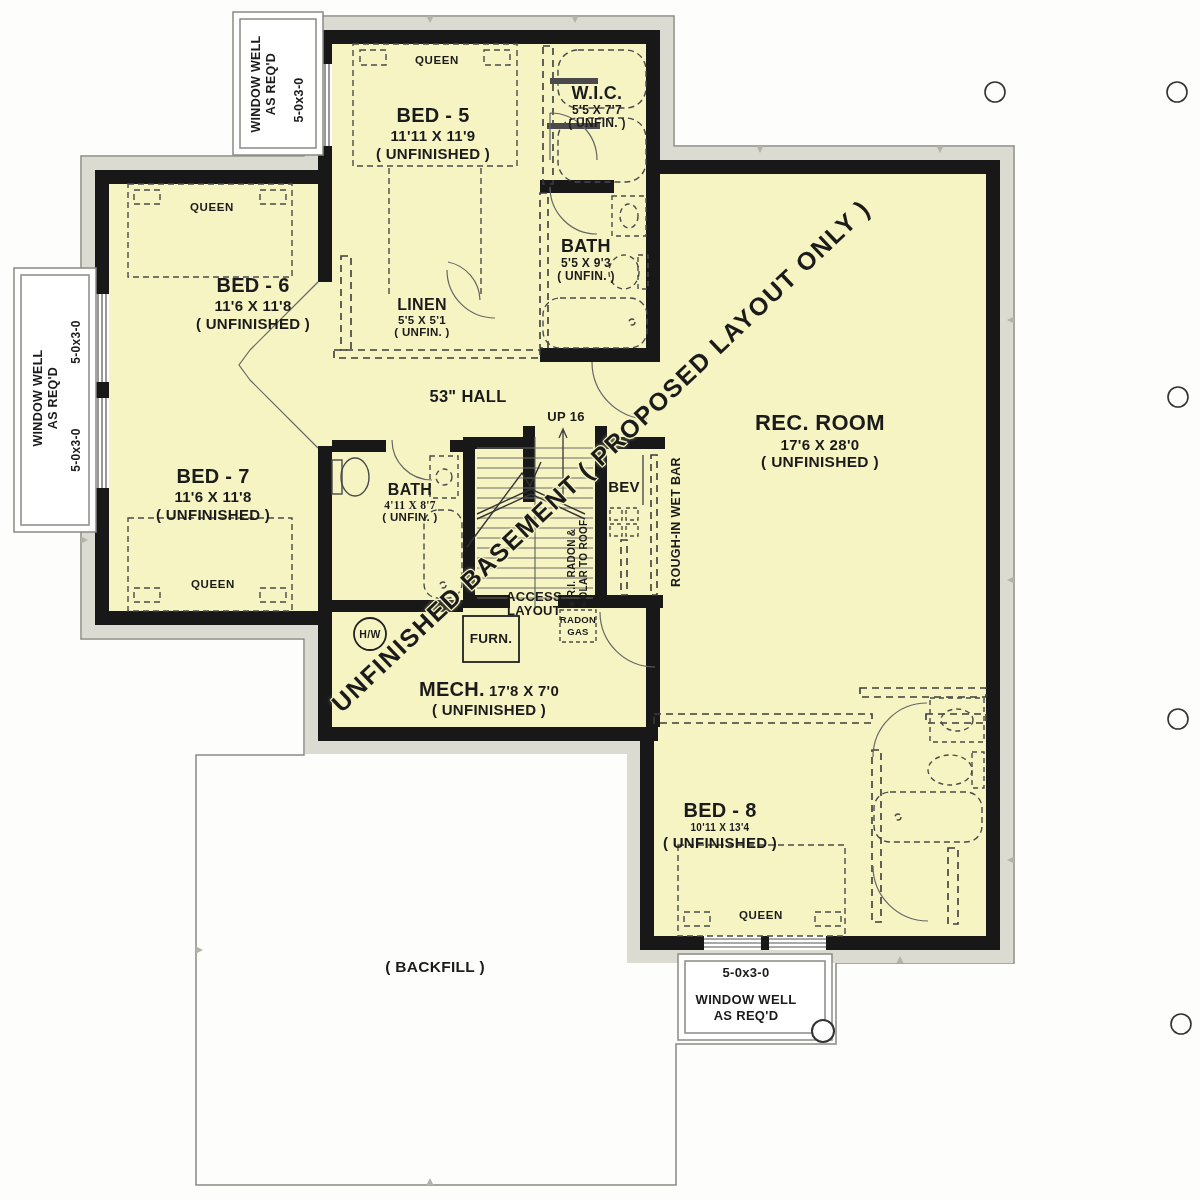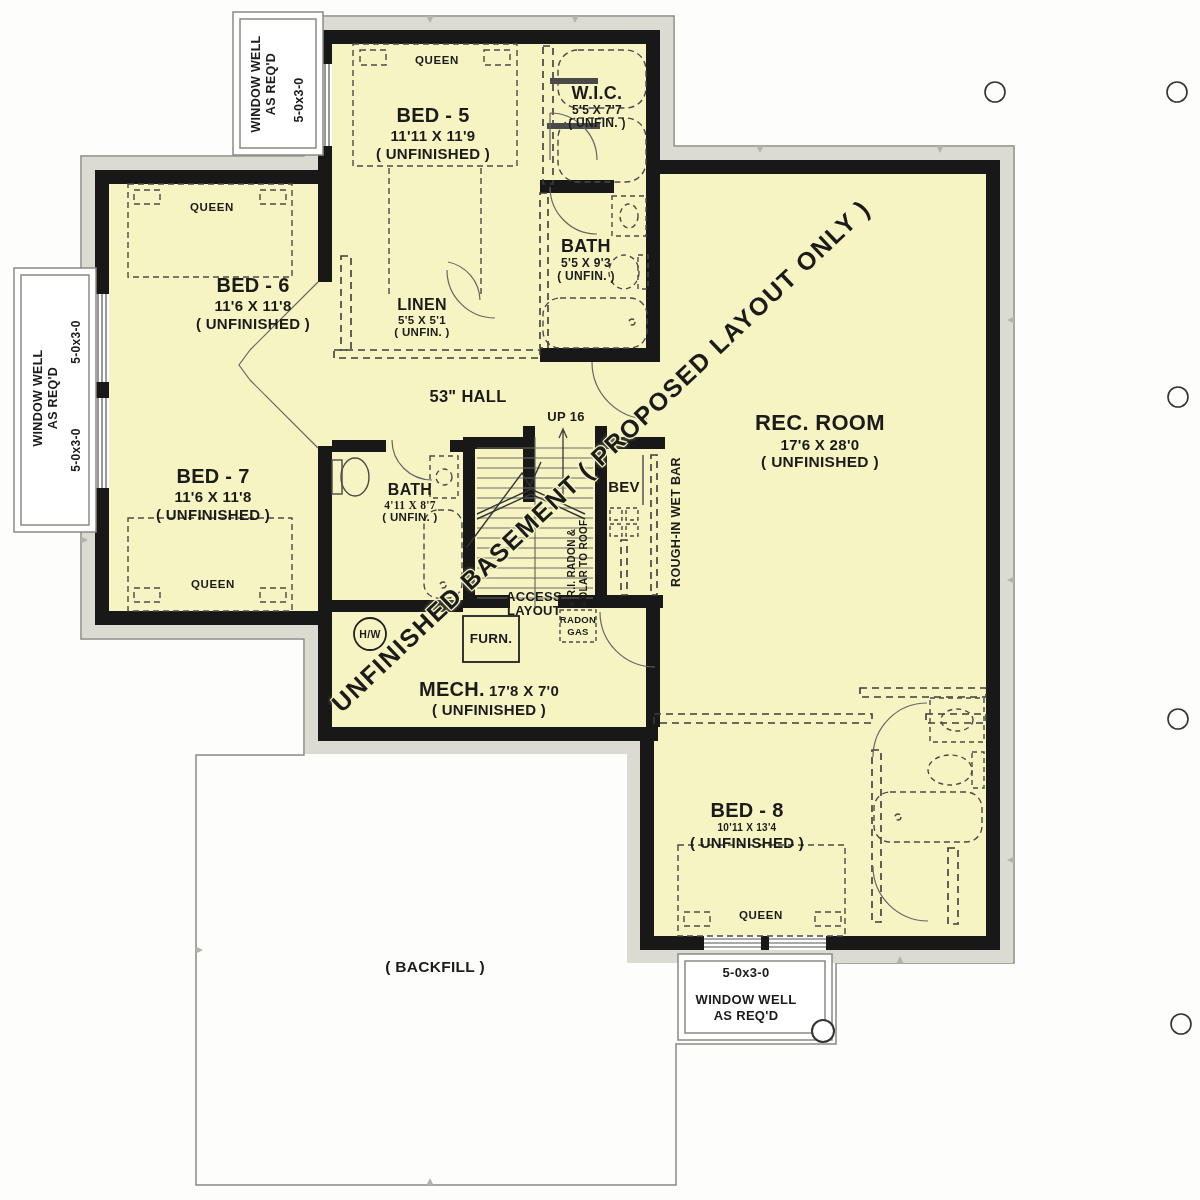--- a/index.html
+++ b/index.html
@@ -312,21 +312,21 @@
     <span class="sub" style="font-size:15.5px;">( UNFINISHED )</span>
   </div>
 
   <div class="lbl" style="left:489px;top:698px;font-size:20px;">
     <span class="l1">
       <span>MECH.</span><span class="dims-inline">17'8 X 7'0</span>
     </span>
     <span class="sub" style="font-size:15px;">( UNFINISHED )</span>
   </div>
 
-  <div class="lbl" style="left:747px;top:825px;font-size:20px;">
+  <div class="lbl" style="left:720px;top:825px;font-size:20px;">
     <span class="l1">BED - 8</span>
     <span class="sub" style="font-size:10px;">10'11 X 13'4</span>
     <span class="sub" style="font-size:15px;">( UNFINISHED )</span>
   </div>
   <div class="lbl" style="left:761px;top:916px;font-size:11.5px;letter-spacing:.6px;">QUEEN</div>
 
   <div class="lbl" style="left:468px;top:397px;font-size:16.5px;">53" HALL</div>
   <div class="lbl" style="left:566px;top:417px;font-size:13px;">UP 16</div>
   <div class="lbl" style="left:624px;top:487px;font-size:15px;">BEV</div>
   <div class="lbl rot" style="left:676px;top:522px;font-size:12.5px;">ROUGH-IN WET BAR</div>

